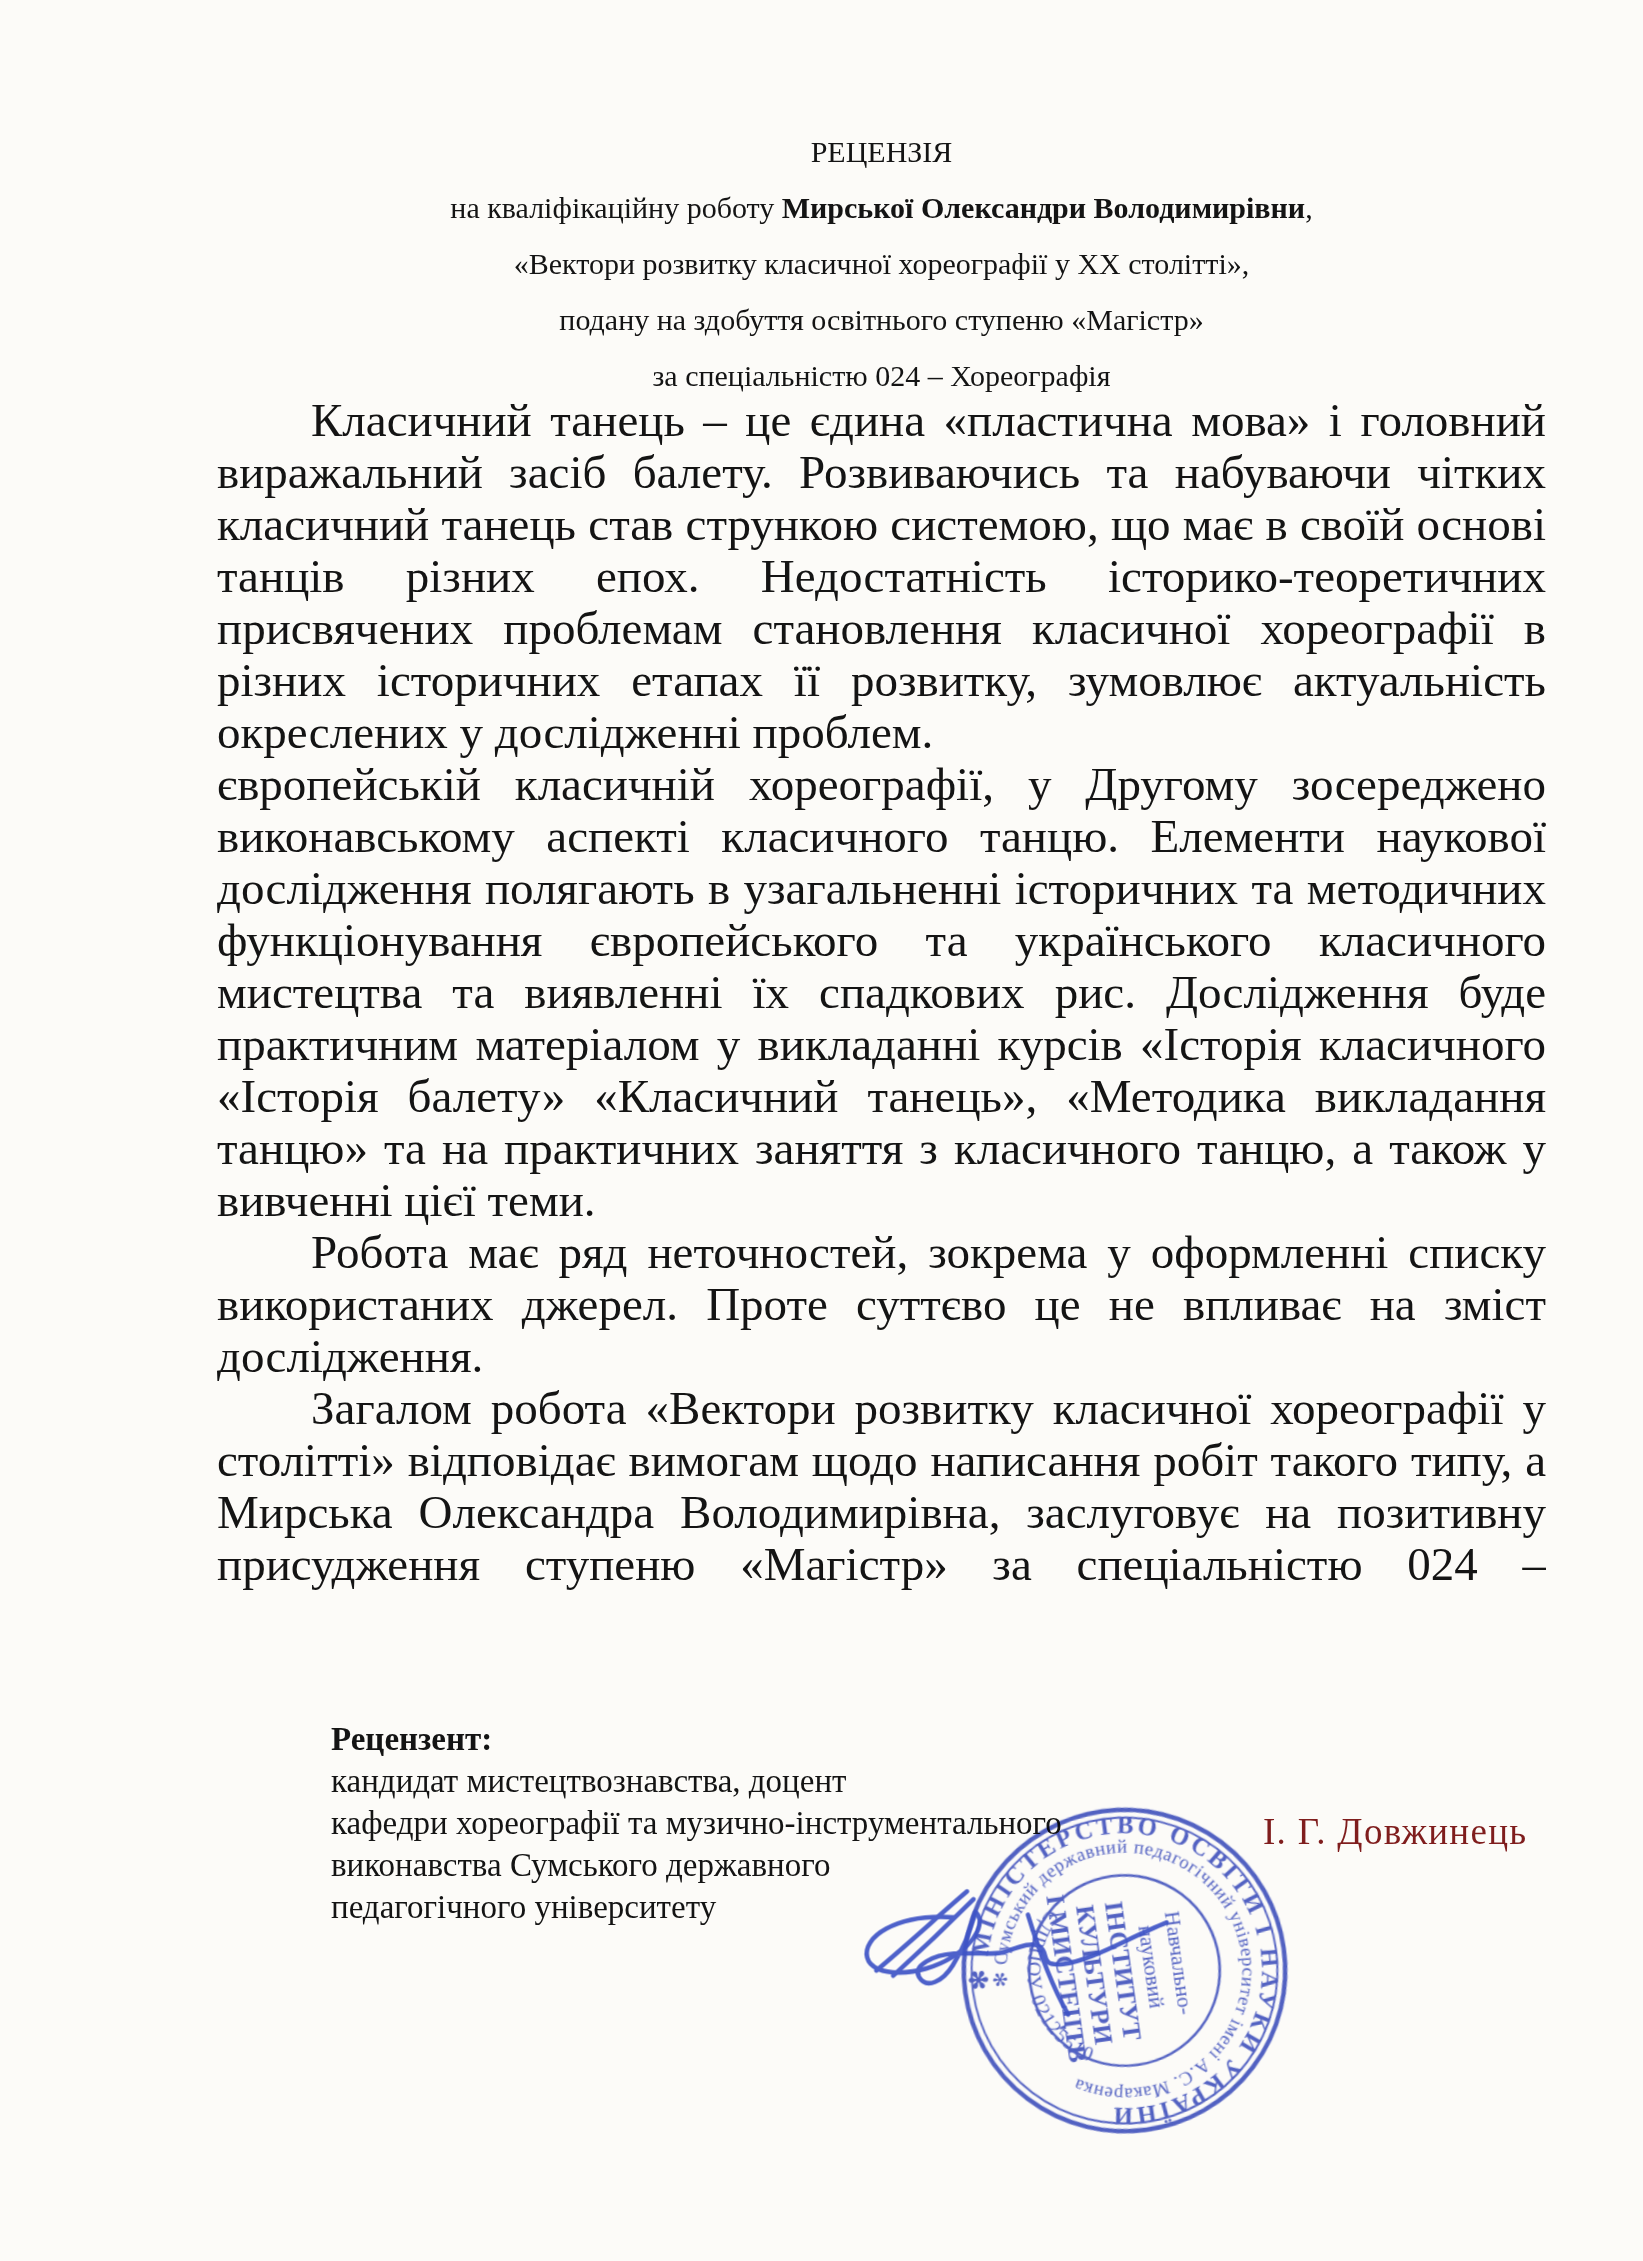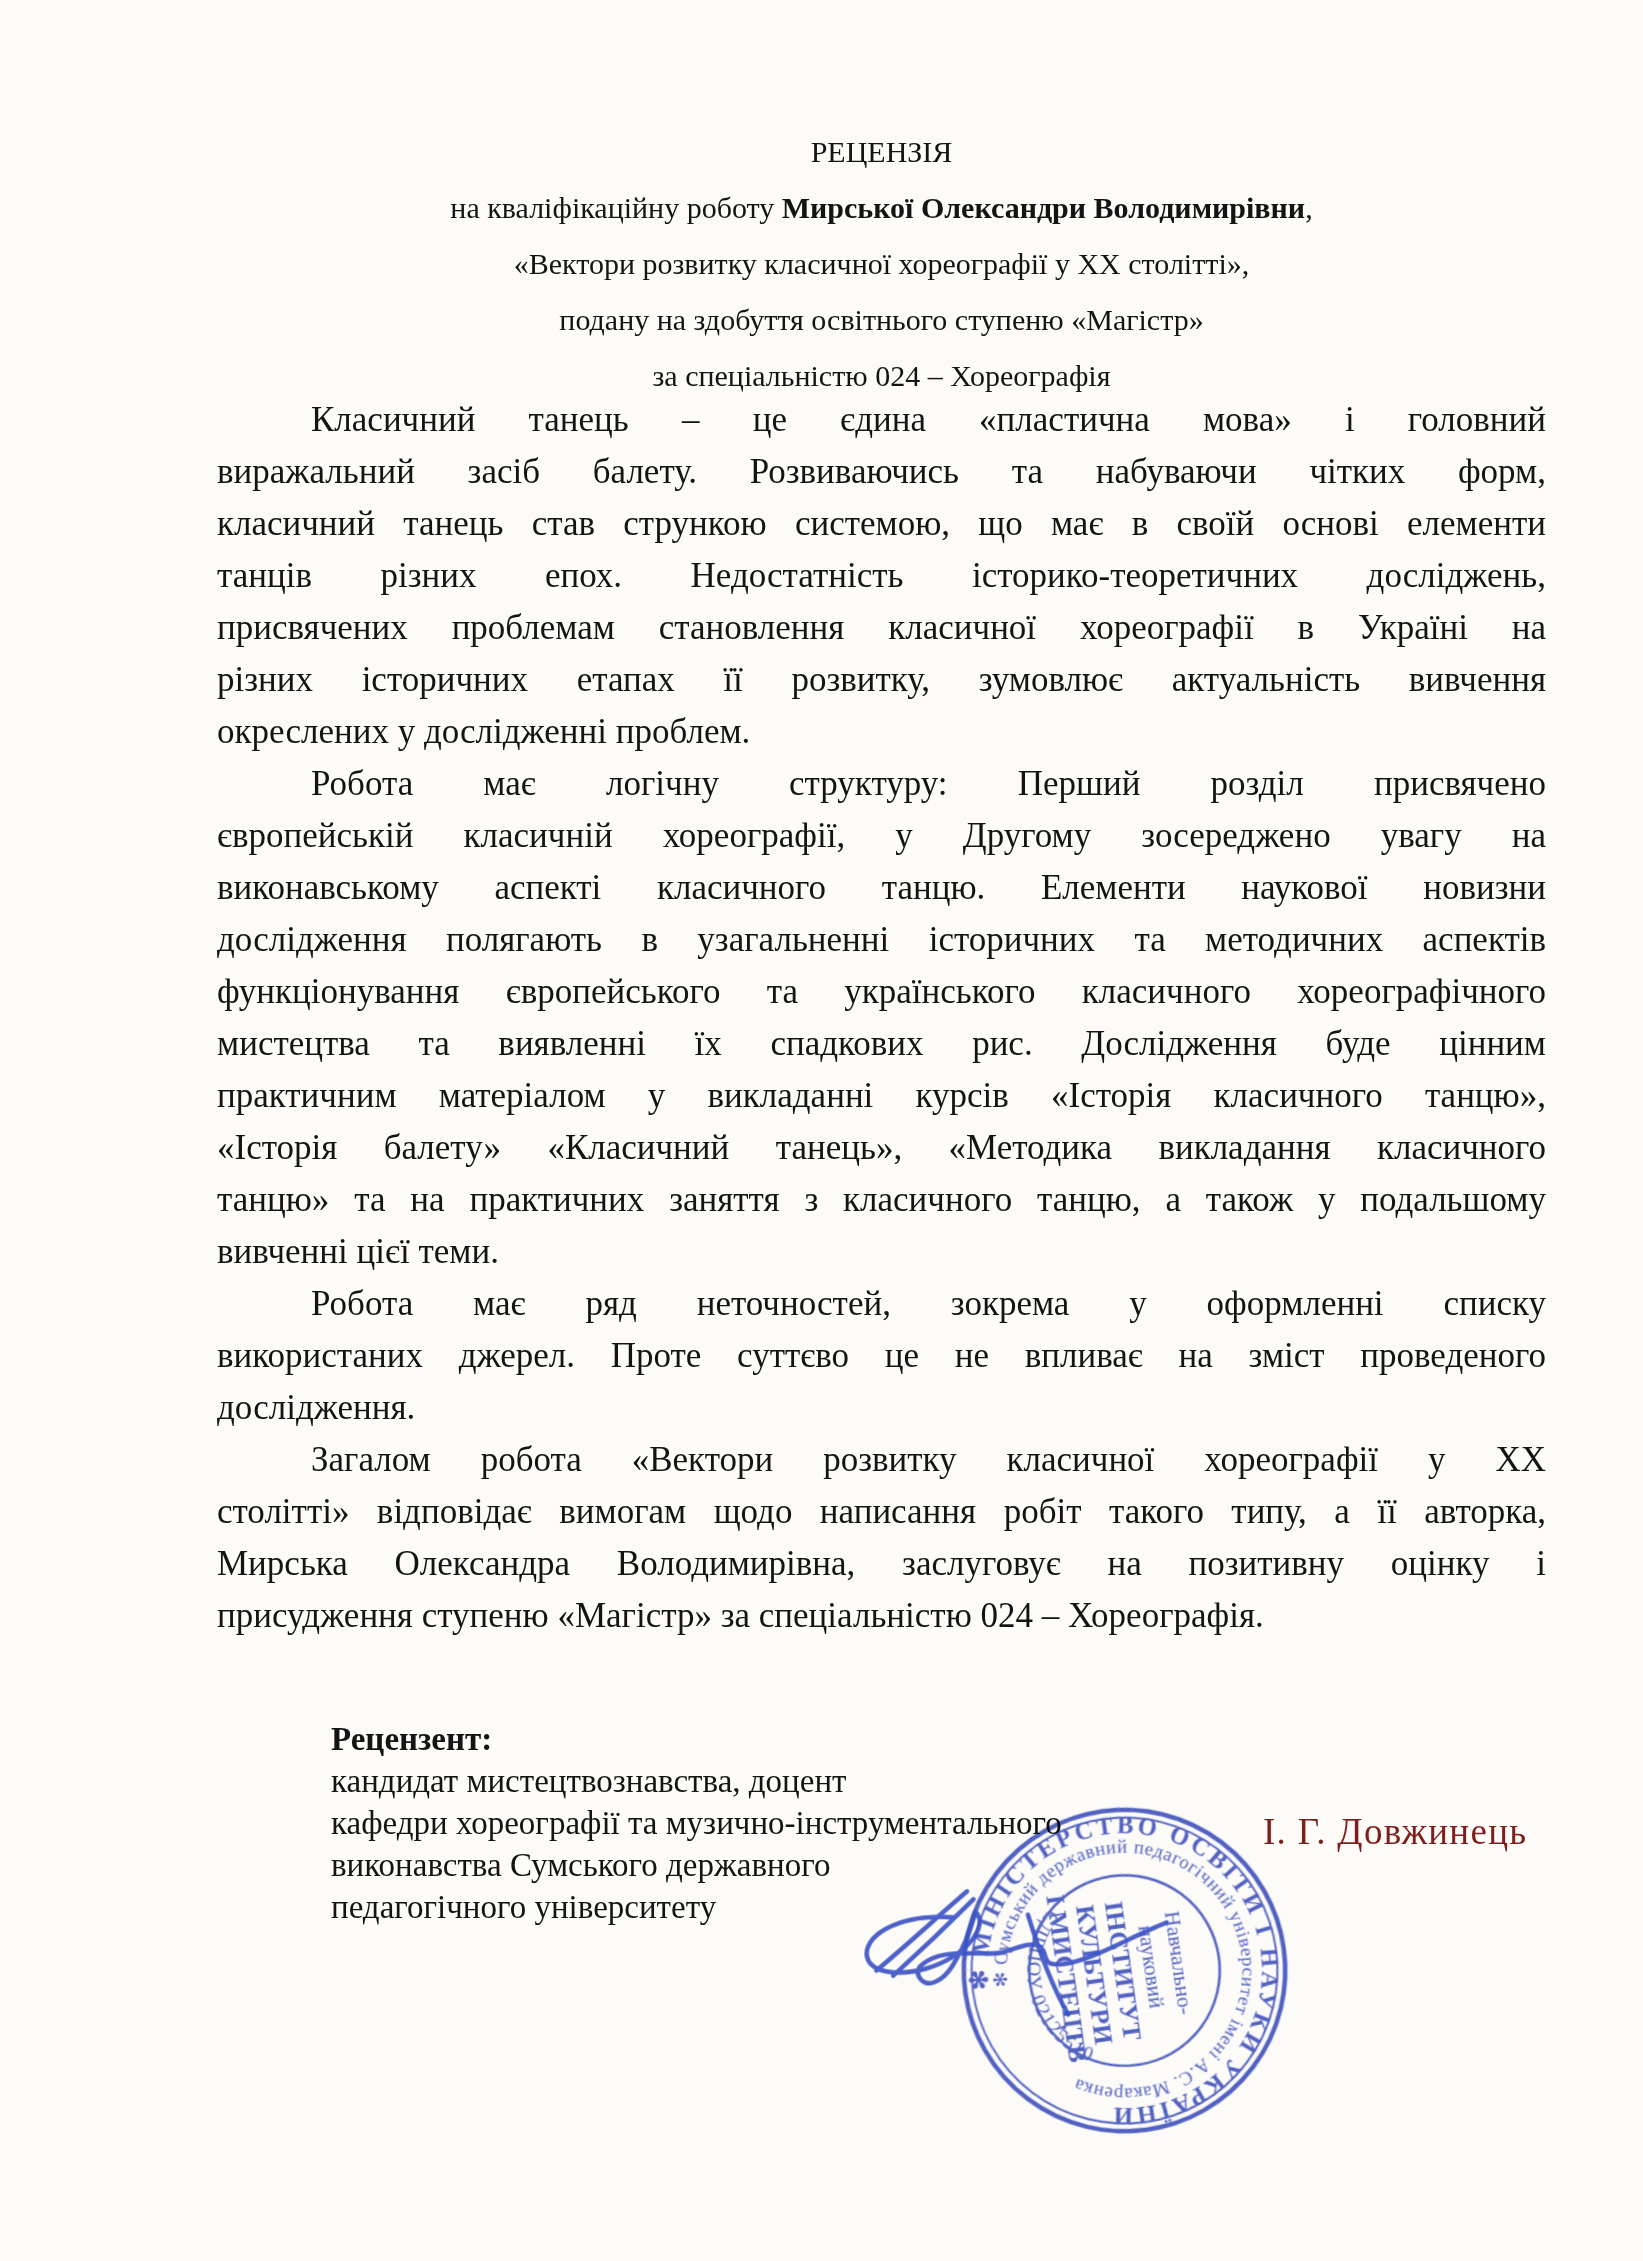--- a/index.html
+++ b/index.html
@@ -11,21 +11,21 @@
     font-family:"Liberation Serif","DejaVu Serif",serif;
     color:#141414;
   }
   .title-block{
     position:absolute;left:217px;top:124px;width:1329px;
     text-align:center;font-size:30px;line-height:56px;
   }
   .title-block .b{font-weight:bold;}
   .body-block{
     position:absolute;left:217px;top:394px;width:1329px;
-    font-size:35px;line-height:52px;
+    font-size:47px;line-height:52px;
   }
   .para{margin:0;padding:0;}
   .jline{
     text-align:justify;
     text-align-last:justify;
     white-space:normal;
     overflow:hidden;
     height:52px;
   }
   .jline.first{padding-left:94px;}
@@ -65,21 +65,20 @@
       <div class="para">
         <div class="jline first">Класичний танець – це єдина «пластична мова» і головний</div>
         <div class="jline">виражальний засіб балету. Розвиваючись та набуваючи чітких форм,</div>
         <div class="jline">класичний танець став стрункою системою, що має в своїй основі елементи</div>
         <div class="jline">танців різних епох. Недостатність історико-теоретичних досліджень,</div>
         <div class="jline">присвячених проблемам становлення класичної хореографії в Україні на</div>
         <div class="jline">різних історичних етапах її розвитку, зумовлює актуальність вивчення</div>
         <div class="jline last">окреслених у дослідженні проблем.</div>
       </div>
       <div class="para">
-        <div class="jline first">Робота має логічну структуру: Перший розділ присвячено</div>
         <div class="jline">європейській класичній хореографії, у Другому зосереджено увагу на</div>
         <div class="jline">виконавському аспекті класичного танцю. Елементи наукової новизни</div>
         <div class="jline">дослідження полягають в узагальненні історичних та методичних аспектів</div>
         <div class="jline">функціонування європейського та українського класичного хореографічного</div>
         <div class="jline">мистецтва та виявленні їх спадкових рис. Дослідження буде цінним</div>
         <div class="jline">практичним матеріалом у викладанні курсів «Історія класичного танцю»,</div>
         <div class="jline">«Історія балету» «Класичний танець», «Методика викладання класичного</div>
         <div class="jline">танцю» та на практичних заняття з класичного танцю, а також у подальшому</div>
         <div class="jline last">вивченні цієї теми.</div>
       </div>

